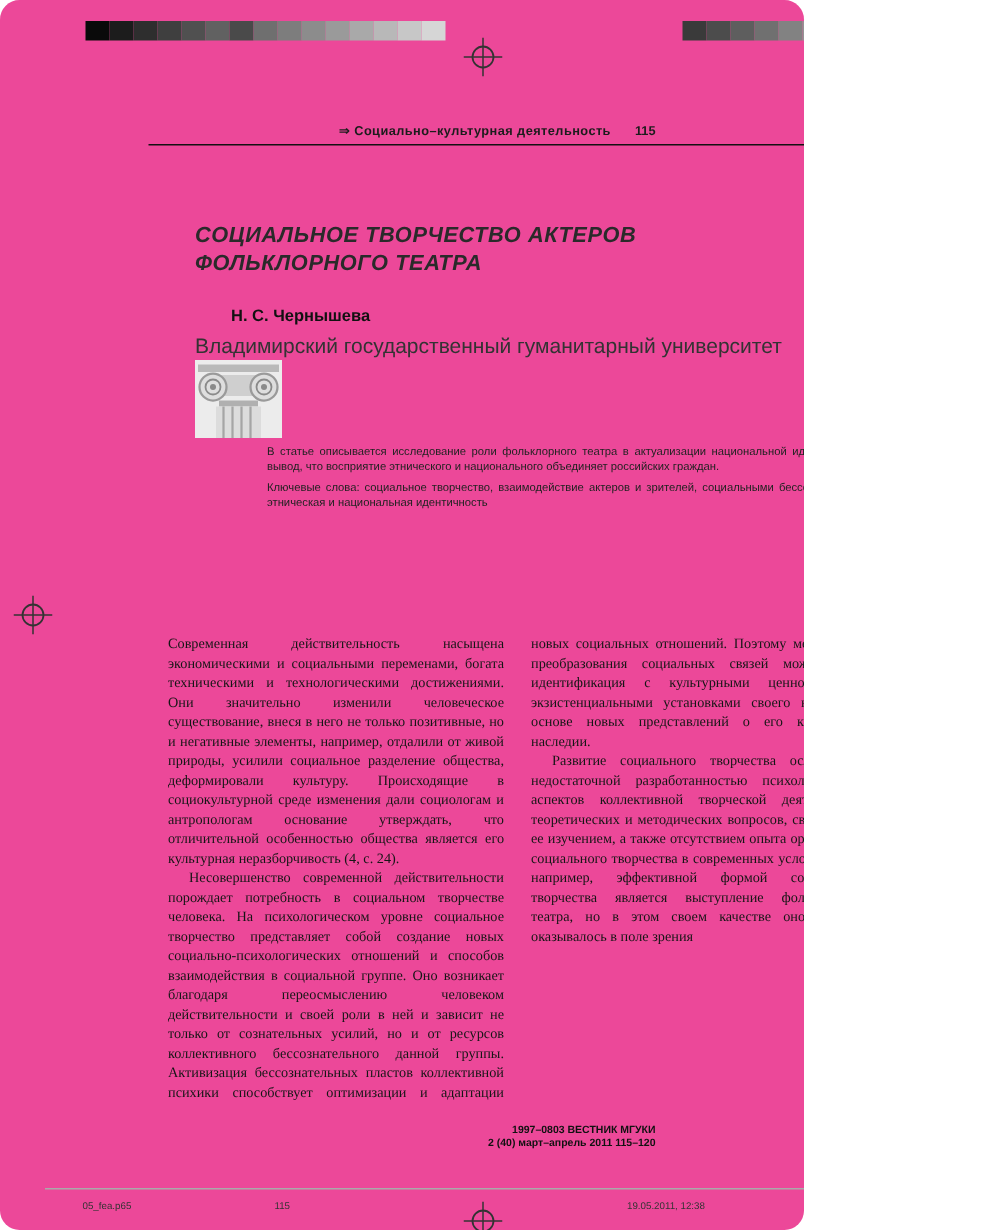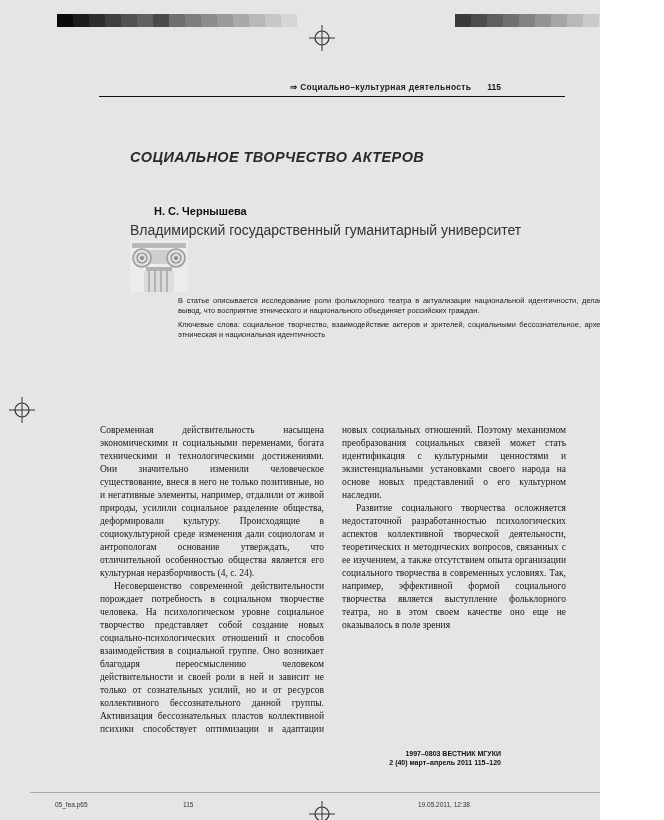--- a/index.html
+++ b/index.html
@@ -1,17 +1,17 @@
 <!DOCTYPE html>
 <html lang="ru"><head>
 <meta charset="utf-8">
 <style>
   html,body{margin:0;padding:0;background:#fff;}
-  .sheet{position:relative;width:600px;height:820px;background:#e5e5e5;overflow:hidden;
-         font-family:"Liberation Sans",sans-serif;color:#1c1c1c;}
+  .sheet{position:relative;width:536px;height:820px;background:#ec4899;overflow:hidden;
+         font-family:"Liberation Sans",sans-serif;color:#1c1c1c;border-radius:13px;}
   
   .cal-bar{position:absolute;top:14px;display:flex;}
   .cal-bar.left{left:57px;}
   .cal-bar.right{left:455px;}
   .cal-sq{width:16px;height:13px;}
   
   .regmark{position:absolute;width:26px;height:26px;}
   .regmark.top{left:309px;top:25px;}
   .regmark.leftside{left:9px;top:397px;}
   .regmark.rightside{left:628px;top:397px;}
@@ -26,21 +26,21 @@
          font-family:Liberation Sans, sans-serif;font-style:italic;font-weight:600;
          font-size:14.5px;line-height:19px;letter-spacing:.4px;color:#2a2a2a;}
   .author{position:absolute;left:130px;top:205px;font-size:11px;font-weight:bold;color:#111;padding-left:24px;}
   .affil{position:absolute;left:130px;top:222px;font-size:14px;color:#333;}
   .capital-img{position:absolute;left:130px;top:240px;}
   
   .abstract{position:absolute;left:130px;top:296px;width:436px;font-size:7.5px;line-height:9.6px;
             text-align:justify;color:#222;margin-left:48px;}
   .abstract p{margin:0 0 5px 0;}
   
-  .bodytext{position:absolute;left:100px;top:424px;width:466px;height:324px;overflow:hidden;
+  .bodytext{position:absolute;left:112px;top:424px;width:466px;height:324px;overflow:hidden;
             column-count:2;column-gap:18px;column-fill:auto;
             font-family:"Liberation Serif",serif;font-size:9.5px;line-height:13px;
             text-align:justify;color:#161616;}
   .bodytext p{margin:0;}
   .bodytext p + p{text-indent:14px;}
   
   .imprint{position:absolute;right:99px;top:749px;text-align:right;font-size:7px;
            font-weight:bold;line-height:9px;color:#111;}
   
   .footrule{position:absolute;left:30px;top:792px;width:605px;height:1px;background:#aaa;}
@@ -106,20 +106,21 @@
   </svg>
 
   <div class="runhead">
     <span class="sect">⇒ Социально–культурная деятельность</span>
     <span class="pg">115</span>
   </div>
   <div class="headrule"></div>
 
   <div class="title">
     <div>СОЦИАЛЬНОЕ ТВОРЧЕСТВО АКТЕРОВ</div>
+    <div>ФОЛЬКЛОРНОГО ТЕАТРА</div>
   </div>
   <div class="author">Н. С. Чернышева</div>
   <div class="affil">Владимирский государственный гуманитарный университет</div>
 
   <svg class="capital-img" width="58" height="52" viewBox="0 0 58 52">
     <rect x="0" y="0" width="58" height="52" fill="#ececec"></rect>
     <rect x="2" y="3" width="54" height="5" fill="#b9b9b9"></rect>
     <rect x="14" y="10" width="30" height="14" fill="#cfcfcf"></rect>
     <circle cx="12" cy="18" r="9" fill="#dedede" stroke="#9a9a9a" stroke-width="1.5"></circle>
     <circle cx="12" cy="18" r="5" fill="none" stroke="#8a8a8a" stroke-width="1.2"></circle>

